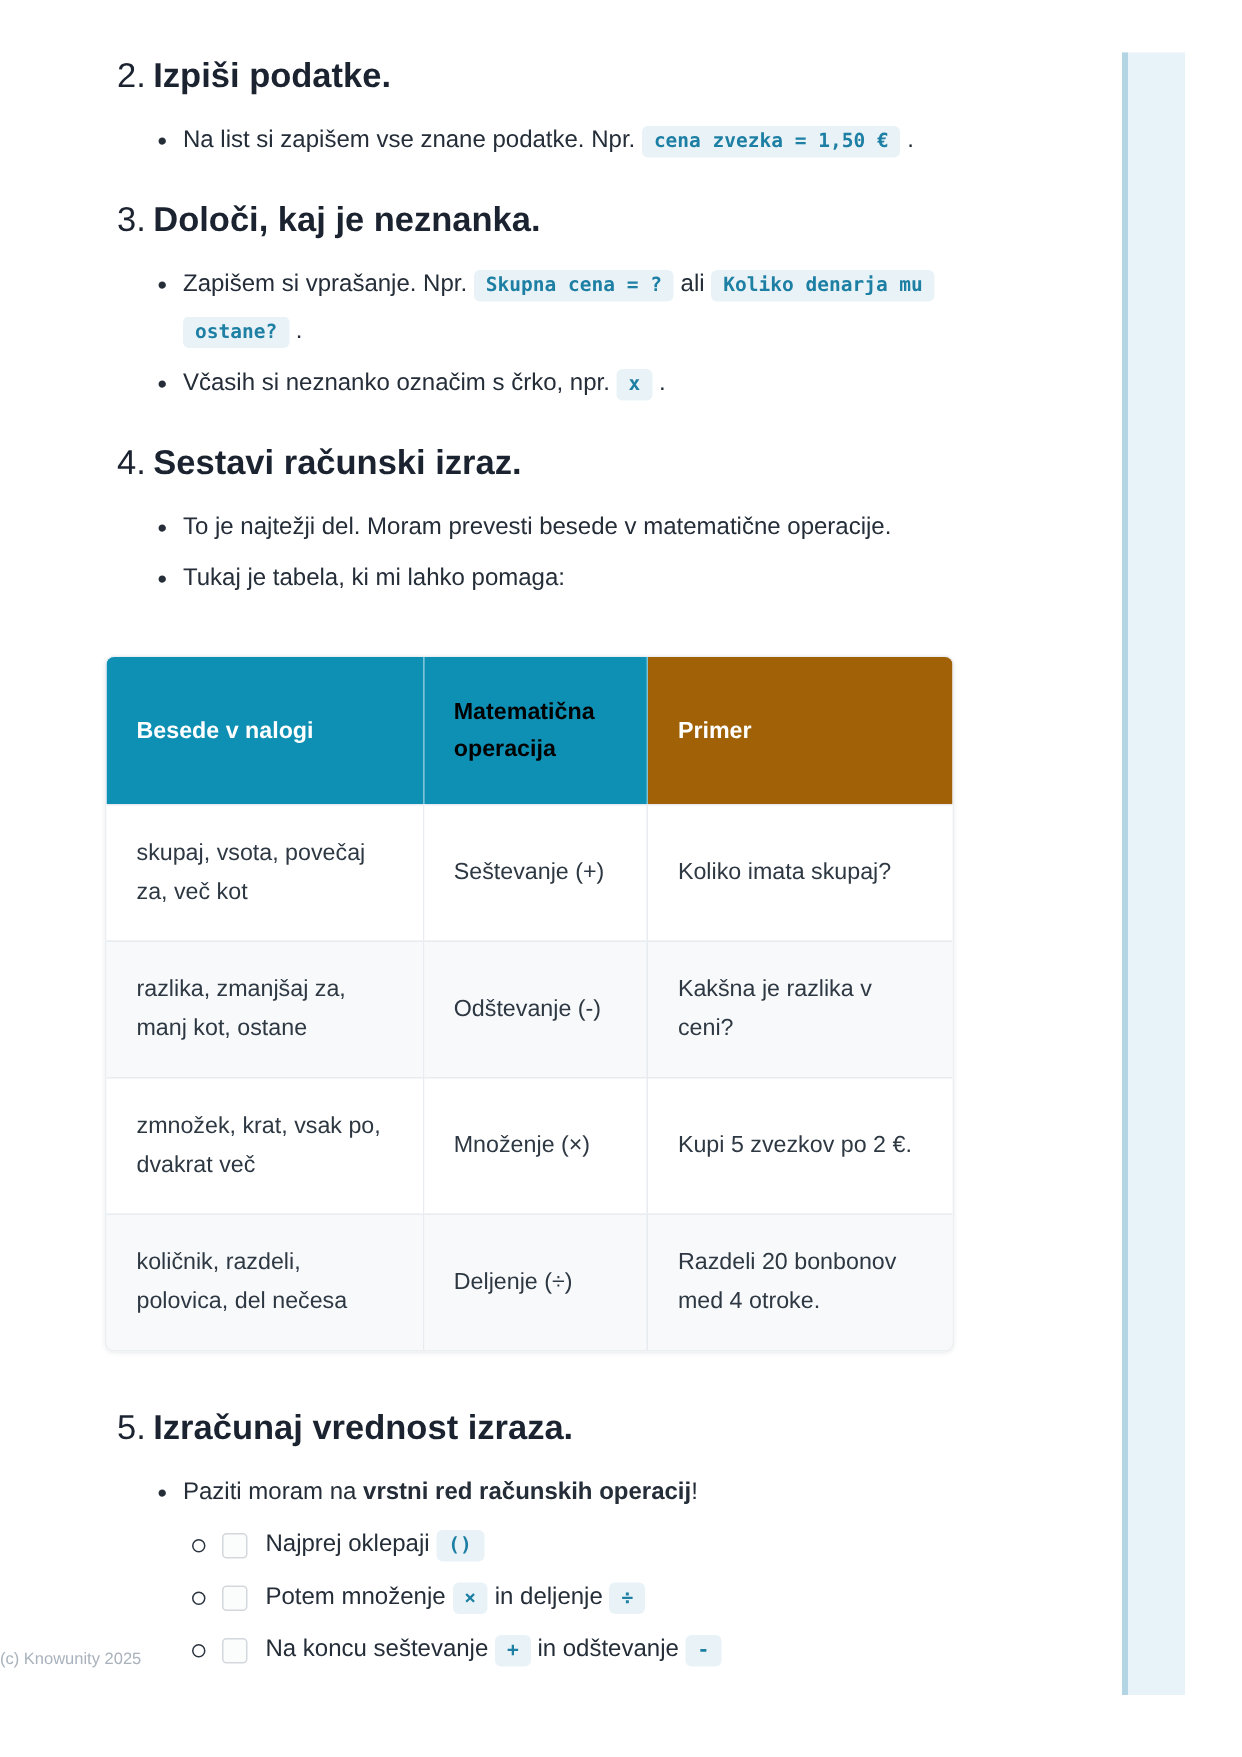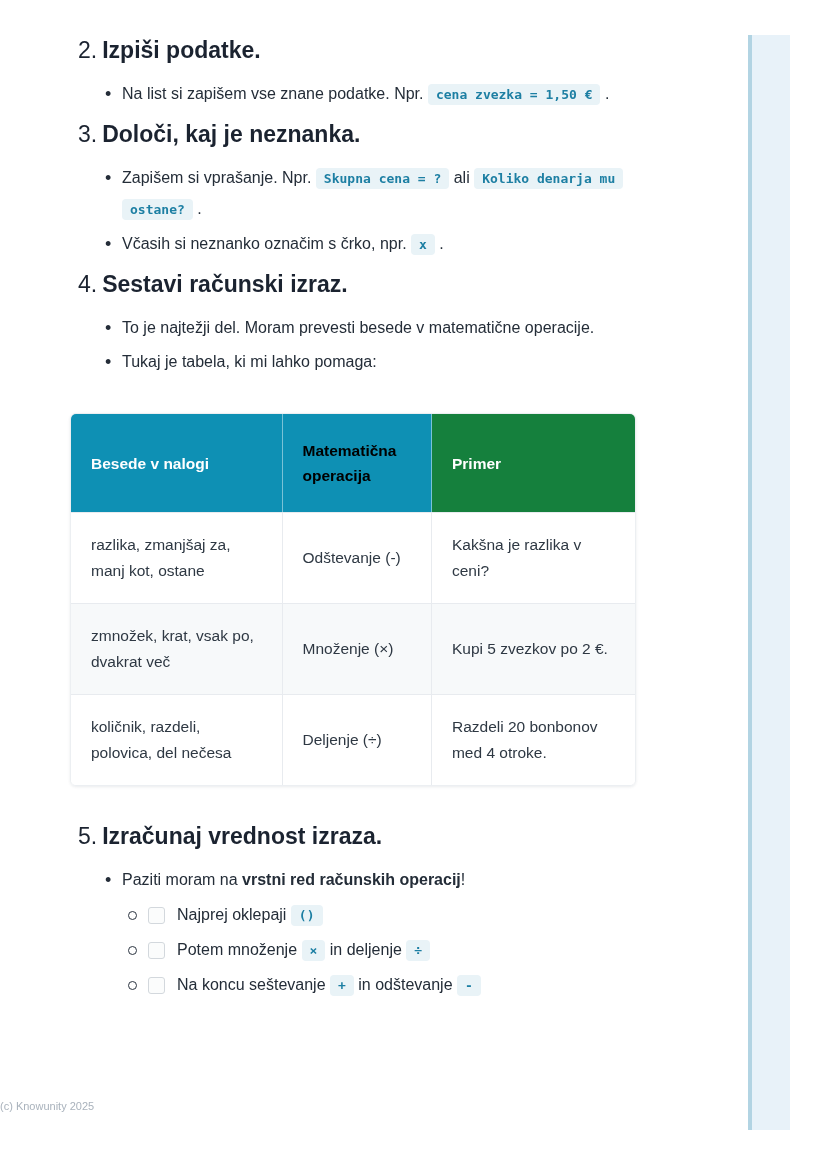--- a/index.html
+++ b/index.html
@@ -22,21 +22,21 @@
     z-index: 1;
   }
 
   .content {
     position: absolute;
     left: 70px; top: 38px;
     width: 566px;
     z-index: 2;
   }
 
-  .step { margin-top: 12px; }
+  .step { margin-top: 24px; }
   .step:first-child { margin-top: 0; }
   .step-head {
     padding-left: 8px;
     font-size: 23px;
     line-height: 24px;
     margin-bottom: 17px;
     color: #1b2330;
   }
   .step-num { font-weight: 400; margin-right: 5px; }
   .step-title { font-weight: 700; }
@@ -175,24 +175,29 @@
       <table class="tbl">
         <colgroup>
           <col style="width: 37.5%;">
           <col style="width: 26.5%;">
           <col style="width: 36%;">
         </colgroup>
         <thead>
           <tr>
             <th style="background: rgb(14, 144, 180); color: rgb(255, 255, 255);">Besede v nalogi</th>
             <th style="background: rgb(14, 144, 180); color: #000000;">Matematična operacija</th>
-            <th style="background: #15803d; color: rgb(255, 255, 255);">Primer</th>
+            <th style="background: #a16207; color: rgb(255, 255, 255);">Primer</th>
           </tr>
         </thead>
         <tbody>
+          <tr>
+            <td>skupaj, vsota, povečaj za, več kot</td>
+            <td>Seštevanje (+)</td>
+            <td>Koliko imata skupaj?</td>
+          </tr>
           <tr>
             <td>razlika, zmanjšaj za, manj kot, ostane</td>
             <td>Odštevanje (-)</td>
             <td>Kakšna je razlika v ceni?</td>
           </tr>
           <tr>
             <td>zmnožek, krat, vsak po, dvakrat več</td>
             <td>Množenje (×)</td>
             <td>Kupi 5 zvezkov po 2 €.</td>
           </tr>

